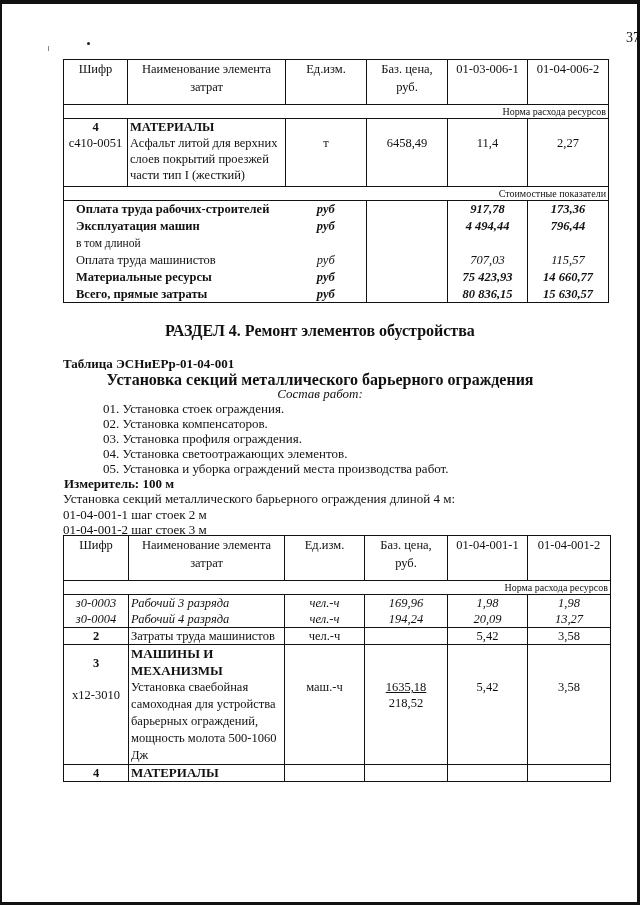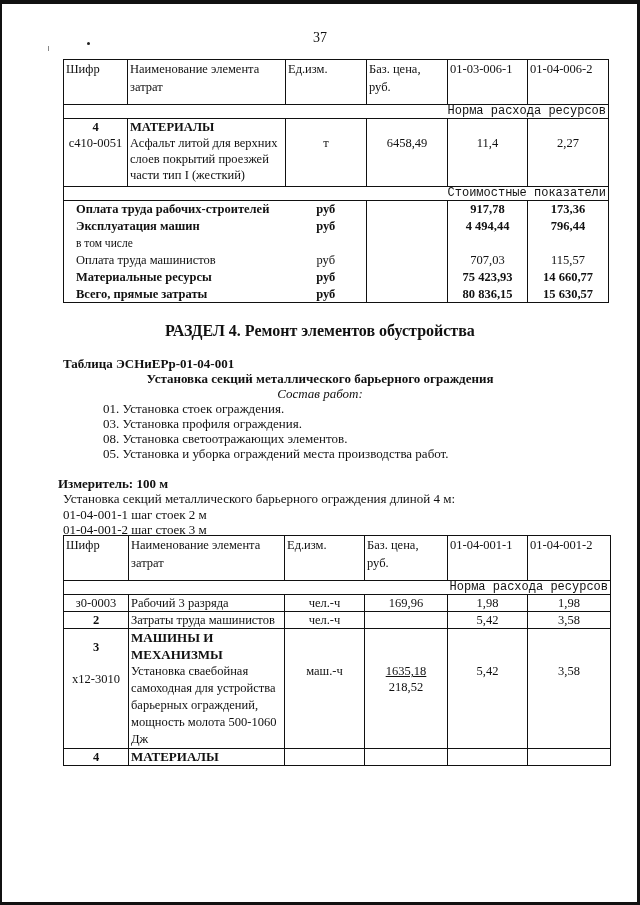--- a/index.html
+++ b/index.html
@@ -9,48 +9,48 @@
     font-family: "Liberation Serif", "DejaVu Serif", serif;
   }
   .frame {
     position: absolute; left: 0; top: 0; width: 640px; height: 905px;
     box-sizing: border-box;
     border-top: 4px solid #111; border-left: 2px solid #111;
     border-right: 3px solid #111; border-bottom: 3px solid #111;
     pointer-events: none;
   }
   .abs { position: absolute; }
-  .page-num { left: 0; width: 640px; top: 30px; text-align: center; font-size: 14px; }
+  .page-num { left: 0; width: 640px; top: 30px; text-align: right; font-size: 14px; }
   .dot { left: 87px; top: 42px; width: 3px; height: 3px; background: #222; border-radius: 50%; }
   .tick { left: 48px; top: 46px; width: 1px; height: 5px; background: #888; }
 
   table.grid {
     position: absolute; border-collapse: collapse; table-layout: fixed;
     font-size: 12.5px; line-height: 16px;
   }
   table.grid td { padding: 0 2px; vertical-align: top; }
   .b-all { border: 1.5px solid #111; }
-  .hdr td { border: 1.5px solid #111; text-align: left; vertical-align: middle; height: 44px; font-size: 12.5px; line-height: 18px; }
-  .norm td { border: 1.5px solid #111; text-align: right; font-family: Liberation Mono, monospace; font-size: 12px; height: 13px; line-height: 13px; padding: 0 1px; }
+  .hdr td { border: 1.5px solid #111; text-align: center; vertical-align: middle; height: 44px; font-size: 12.5px; line-height: 18px; }
+  .norm td { border: 1.5px solid #111; text-align: right; font-family: Liberation Serif, serif; font-size: 10px; height: 13px; line-height: 13px; padding: 0 1px; }
   .bold { font-weight: bold; }
   .right { text-align: center; }
   .center { text-align: center; }
   .vl { border-left: 1.5px solid #111; }
-  .vr { border-right: 1.5px solid #111; }
+  .vr { border-right: 1.5px solid #111; font-style: italic; }
   .bt { border-top: 1.5px solid #111; }
   .bb { border-bottom: 1.5px solid #111; }
   .u { text-decoration: underline; }
 
   .section-title { left: 0; width: 640px; top: 322px; text-align: center; font-weight: bold; font-size: 16px; }
   .table-code { left: 63px; top: 356px; font-weight: bold; font-size: 13px; }
-  .table-name { left: 0; width: 640px; top: 371px; text-align: center; font-weight: bold; font-size: 13px; }
+  .table-name { left: 0; width: 640px; top: 371px; text-align: center; font-weight: bold; font-size: 16px; }
   .work-head { left: 0; width: 640px; top: 386px; text-align: center; font-style: italic; font-size: 13px; }
   .work-list { left: 63px; top: 401px; font-size: 13px; line-height: 15px; margin-left: 40px; }
   .work-list div { height: 15px; }
-  .meas { left: 58px; top: 476px; font-weight: bold; font-size: 13px; }
+  .meas { left: 64px; top: 476px; font-weight: bold; font-size: 13px; }
   .desc-lines { left: 63px; top: 491px; font-size: 13px; line-height: 15.5px; }
 </style>
 </head>
 <body>
 
 <div class="frame"></div>
 
 <div class="abs page-num">37</div>
 <div class="abs tick"></div>
 <div class="abs dot"></div>
@@ -109,21 +109,21 @@
     <td class="right bold vr">173,36</td>
   </tr>
   <tr style="height:17px;">
     <td colspan="2" class="vl bold" style="padding-left:12px">Эксплуатация машин</td>
     <td class="center bold vr">руб</td>
     <td class="vr"></td>
     <td class="right bold vr">4 494,44</td>
     <td class="right bold vr">796,44</td>
   </tr>
   <tr style="height:17px;">
-    <td colspan="2" class="vl" style="padding-left:12px; font-size:11.5px">в том числе</td>
+    <td colspan="2" class="vl" style="padding-left:12px; font-size:11.5px">в том длиной</td>
     <td class="center vr"></td>
     <td class="vr"></td>
     <td class="right vr"></td>
     <td class="right vr"></td>
   </tr>
   <tr style="height:17px;">
     <td colspan="2" class="vl" style="padding-left:12px">Оплата труда машинистов</td>
     <td class="center vr">руб</td>
     <td class="vr"></td>
     <td class="right vr">707,03</td>
@@ -145,22 +145,23 @@
   </tr>
 </tbody>
   </table>
 
 <div class="abs section-title">РАЗДЕЛ 4. Ремонт элементов обустройства</div>
 <div class="abs table-code">Таблица  ЭСНиЕРр-01-04-001</div>
 <div class="abs table-name">Установка секций металлического барьерного ограждения</div>
 <div class="abs work-head">Состав работ:</div>
 <div class="abs work-list">
   <div>01. Установка стоек ограждения.</div>
+  <div>02. Установка компенсаторов.</div>
   <div>03. Установка профиля ограждения.</div>
-  <div>08. Установка светоотражающих элементов.</div>
+  <div>04. Установка светоотражающих элементов.</div>
   <div>05. Установка и уборка ограждений места производства работ.</div>
 </div>
 <div class="abs meas">Измеритель: 100 м</div>
 <div class="abs desc-lines">
   <div>Установка секций металлического барьерного ограждения длиной 4 м:</div>
   <div>01-04-001-1 шаг стоек 2 м</div>
   <div>01-04-001-2 шаг стоек 3 м</div>
 </div>
 
 <table class="grid" style="left:63px; top:535px; width:547px;">
@@ -185,20 +186,28 @@
     <td colspan="6">Норма расхода ресурсов</td>
   </tr>
   <tr style="height:16px;">
     <td class="vl vr bt center">з0-0003</td>
     <td class="vr bt">Рабочий 3 разряда</td>
     <td class="vr bt center">чел.-ч</td>
     <td class="vr bt right">169,96</td>
     <td class="vr bt right">1,98</td>
     <td class="vr bt right">1,98</td>
   </tr>
+  <tr style="height:16px;">
+    <td class="vl vr bb center">з0-0004</td>
+    <td class="vr bb">Рабочий 4 разряда</td>
+    <td class="vr bb center">чел.-ч</td>
+    <td class="vr bb right">194,24</td>
+    <td class="vr bb right">20,09</td>
+    <td class="vr bb right">13,27</td>
+  </tr>
   <tr style="height:17px;">
     <td class="b-all center bold">2</td>
     <td class="b-all">Затраты труда машинистов</td>
     <td class="b-all center">чел.-ч</td>
     <td class="b-all right"></td>
     <td class="b-all right">5,42</td>
     <td class="b-all right">3,58</td>
   </tr>
   <tr style="height:119px;">
     <td class="b-all center">

